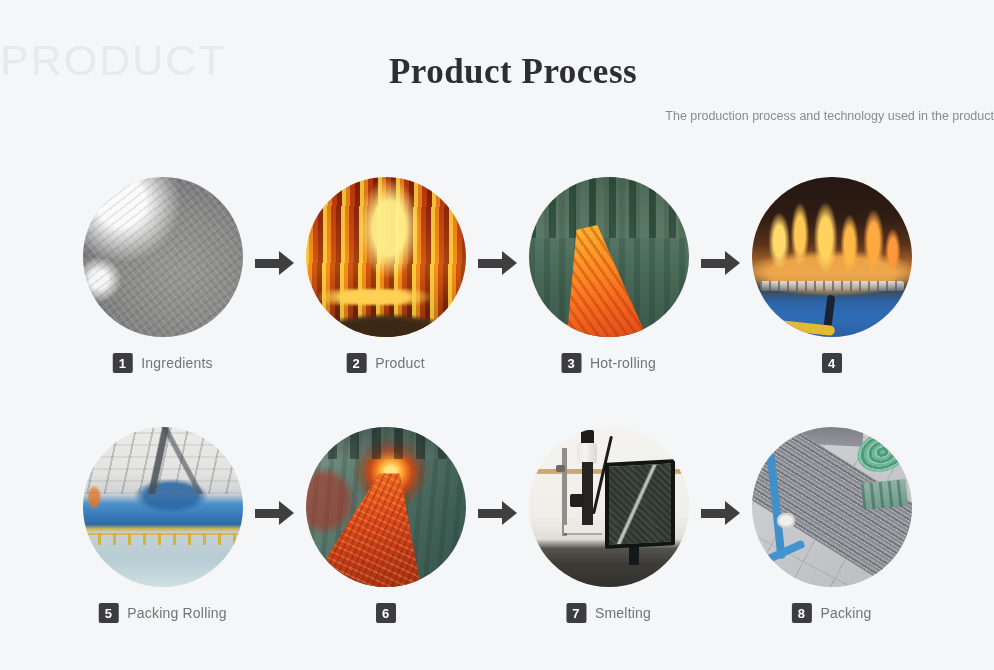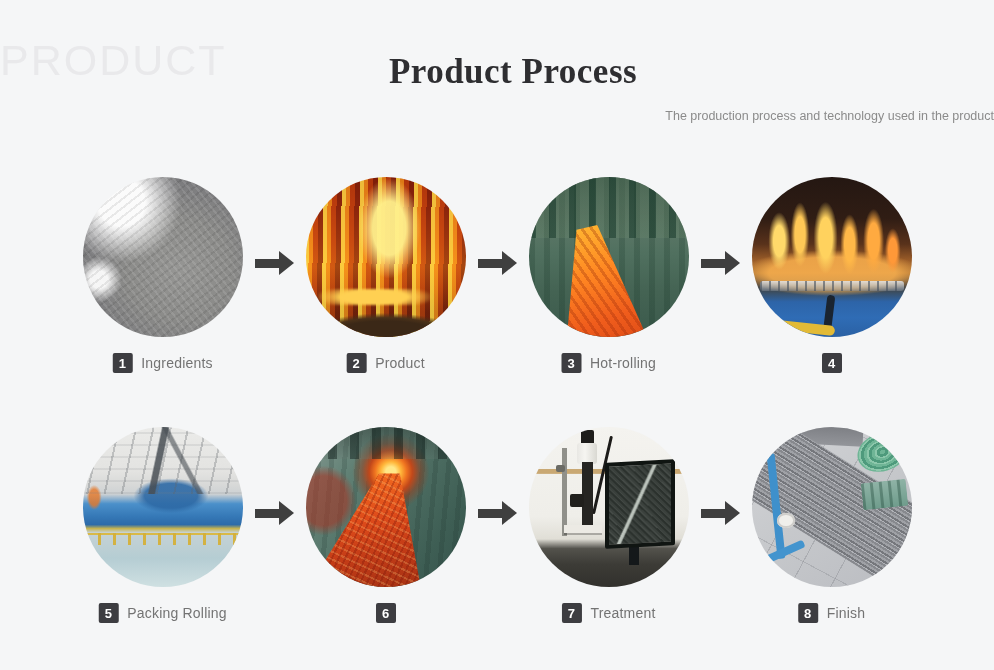--- a/index.html
+++ b/index.html
@@ -242,39 +242,39 @@
         <i class="p7-camtop"></i>
         <i class="p7-cyl"></i>
         <i class="p7-col"></i>
         <i class="p7-lens"></i>
         <i class="p7-base"></i>
         <i class="p7-monstand"></i>
         <i class="p7-monitor"></i>
       </div>
       <div class="caption">
         <span class="badge">7</span>
-        <span class="label">Treatment</span>
+        <span class="label">Smelting</span>
       </div>
     </div>
 
     <div class="arrow-slot">
       <span class="arrow"></span>
     </div>
 
     <div class="step">
       <div class="photo p8">
         <i class="p8-topdark"></i>
         <i class="p8-rods"></i>
         <i class="p8-coil"></i>
         <i class="p8-machine"></i>
         <i class="p8-framev"></i>
         <i class="p8-frameh"></i>
         <i class="p8-tape"></i>
       </div>
       <div class="caption">
         <span class="badge">8</span>
-        <span class="label">Finish</span>
+        <span class="label">Packing</span>
       </div>
     </div>
 
   </div>
 
 </div>
 
 </body></html>

